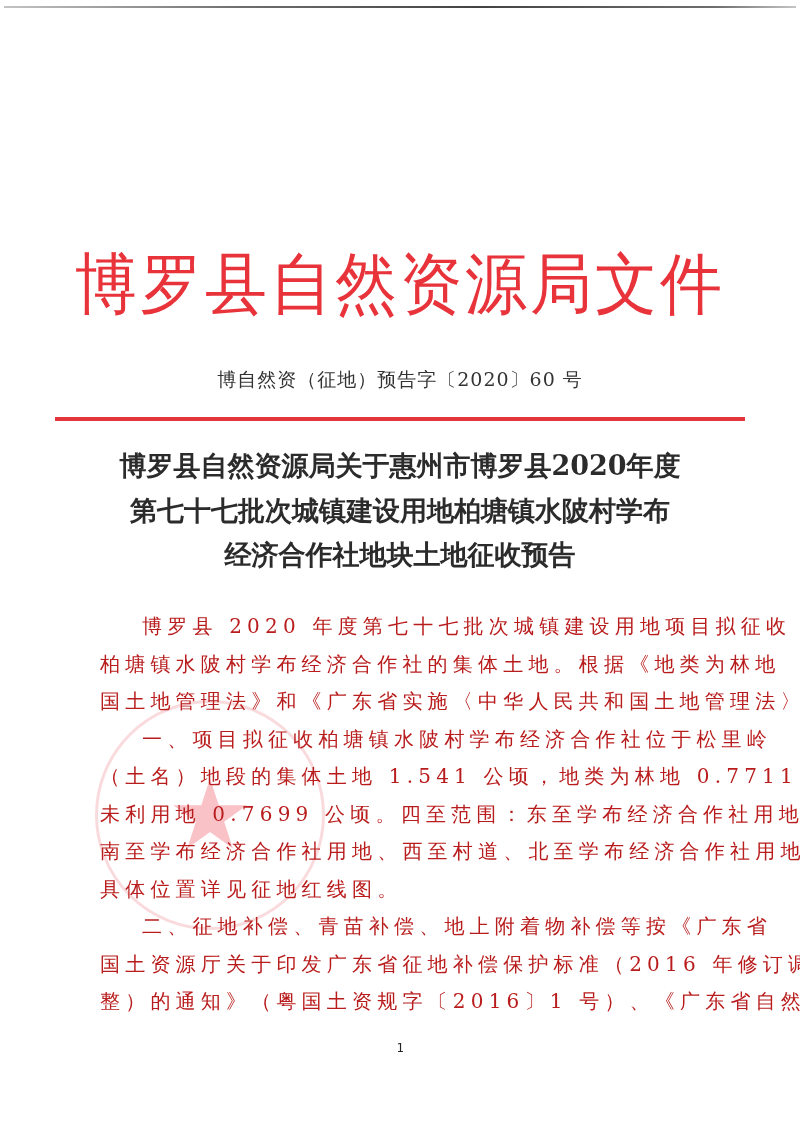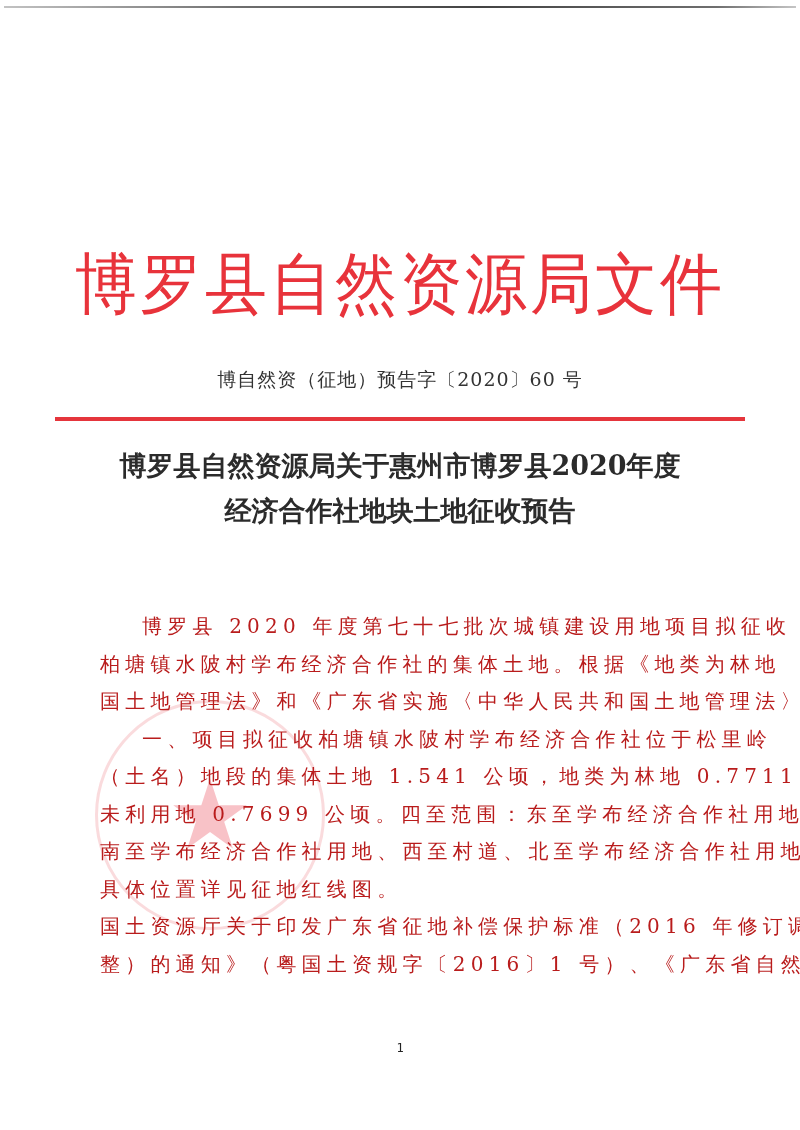--- a/index.html
+++ b/index.html
@@ -124,33 +124,35 @@
 <div class="scan-top-edge"></div>
 
 <div class="red-header">博罗县自然资源局文件</div>
 
 <div class="doc-number">博自然资（征地）预告字〔2020〕60 号</div>
 
 <div class="red-rule"></div>
 
 <div class="title">
   <div>博罗县自然资源局关于惠州市博罗县2020年度</div>
+  <div>第七十七批次城镇建设用地柏塘镇水陂村学布</div>
   <div>经济合作社地块土地征收预告</div>
 </div>
 
 <div class="seal">
   <div class="seal-star">★</div>
 </div>
 
 <div class="body-text">
   <div class="line indent">博罗县 2020 年度第七十七批次城镇建设用地项目拟征收</div>
   <div class="line">柏塘镇水陂村学布经济合作社的集体土地。根据《地类为林地</div>
   <div class="line">国土地管理法》和《广东省实施〈中华人民共和国土地管理法〉</div>
   <div class="line indent">一、项目拟征收柏塘镇水陂村学布经济合作社位于松里岭</div>
   <div class="line">（土名）地段的集体土地 1.541 公顷，地类为林地 0.7711 公顷、</div>
   <div class="line">未利用地 0.7699 公顷。四至范围：东至学布经济合作社用地、</div>
   <div class="line">南至学布经济合作社用地、西至村道、北至学布经济合作社用地。</div>
   <div class="line">具体位置详见征地红线图。</div>
+  <div class="line indent">二、征地补偿、青苗补偿、地上附着物补偿等按《广东省</div>
   <div class="line">国土资源厅关于印发广东省征地补偿保护标准（2016 年修订调</div>
   <div class="line">整）的通知》（粤国土资规字〔2016〕1 号）、《广东省自然资源</div>
 </div>
 
 <div class="page-number">1</div>
 
 </body></html>

